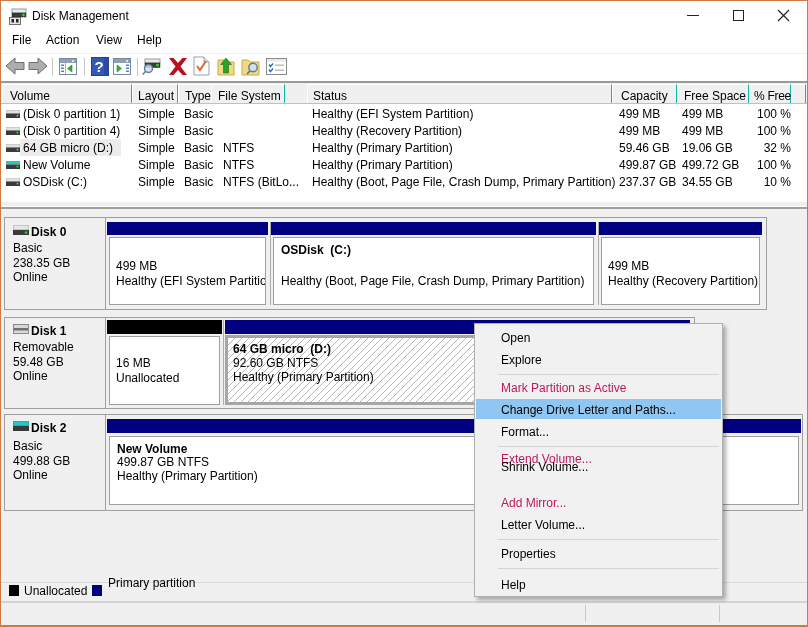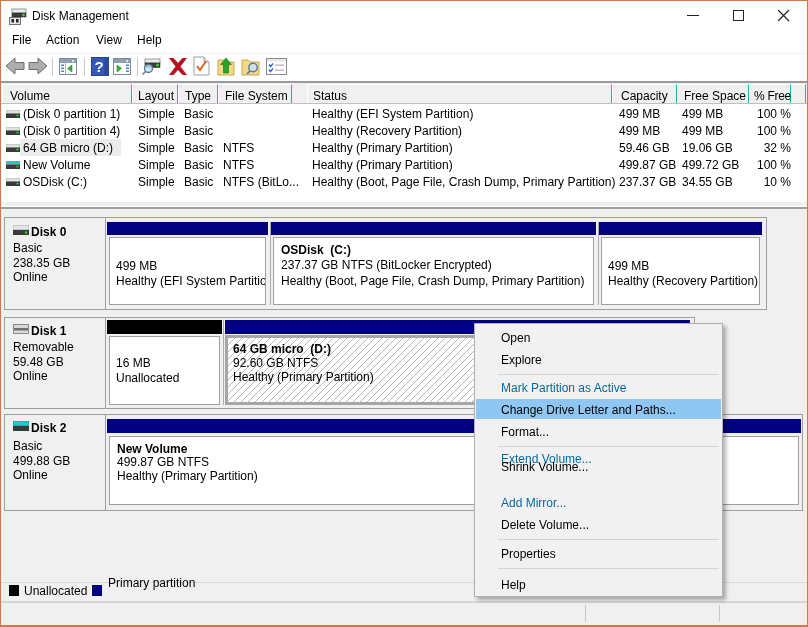--- a/index.html
+++ b/index.html
@@ -1,21 +1,21 @@
 <!DOCTYPE html>
 <html><head>
 <meta charset="utf-8">
 <style>
 *{margin:0;padding:0;box-sizing:border-box}
 html,body{width:808px;height:627px;overflow:hidden}
 body{font-family:"Liberation Sans",sans-serif;font-size:12px;color:#000;position:relative;background:#fff}
 .ab{position:absolute}
 .t{position:absolute;font-size:12px;line-height:13px;white-space:pre}
 .b{font-weight:bold}
-.gray{color:#0369a1}
+.gray{color:#be185d}
 #frame{position:absolute;left:0;top:0;width:808px;height:627px;border:1.5px solid #cf7a45;border-bottom-width:2px;z-index:50;pointer-events:none}
 
 .hc{position:absolute;top:84px;height:19px;background:#f0f0f0;border-right:1px solid #14b8a6;border-left:1px solid #fff;border-top:1px solid #fff}
 .hc span{position:absolute;top:4px;font-size:12px;white-space:nowrap}
 
 .blk{position:absolute;left:4px;background:#f0f0f0;border:1px solid #9f9f9f}
 .panel{position:absolute;left:0;top:0;width:101px;height:100%;border-right:1px solid #9f9f9f;background:#f0f0f0}
 .strip{position:absolute;background:#010080}
 .pbody{position:absolute;background:#fff;border:1px solid #9f9f9f}
 .menuitem{position:absolute;left:501px;font-size:12px;white-space:pre}
@@ -131,21 +131,21 @@
 <div class="ab" style="left:0;top:83px;width:808px;height:21px;background:#f0f0f0"></div>
 <div class="hc" style="left:2px;width:130px">
     <span style="left:7px">Volume</span>
   </div>
 <div class="hc" style="left:132px;width:46px">
     <span style="left:5px">Layout</span>
   </div>
 <div class="hc" style="left:178px;width:40px">
     <span style="left:6px">Type</span>
   </div>
-<div class="hc" style="left:218px;width:74px">
+<div class="hc" style="left:211px;width:74px">
     <span style="left:6px">File System</span>
   </div>
 <div class="hc" style="left:307px;width:305px">
     <span style="left:5px">Status</span>
   </div>
 <div class="hc" style="left:612px;width:65px">
     <span style="left:8px">Capacity</span>
   </div>
 <div class="hc" style="left:677px;width:72px">
     <span style="left:6px">Free Space</span>
@@ -246,21 +246,20 @@
 
 <div class="strip" style="left:107px;top:222px;width:161px;height:13px"></div>
 <div class="pbody" style="left:109px;top:237px;width:157px;height:68px;overflow:hidden">
   <div class="t" style="left:6px;top:22px">499 MB</div>
   <div class="t" style="left:6px;top:36.5px">Healthy (EFI System Partition)</div>
 </div>
 
 <div class="strip" style="left:271px;top:222px;width:325px;height:13px"></div>
 <div class="pbody" style="left:273px;top:237px;width:321px;height:68px">
   <div class="t b" style="left:7px;top:6px">OSDisk  (C:)</div>
-  <div class="t" style="left:7px;top:21px">237.37 GB NTFS (BitLocker Encrypted)</div>
   <div class="t" style="left:7px;top:36.5px">Healthy (Boot, Page File, Crash Dump, Primary Partition)</div>
 </div>
 
 <div class="strip" style="left:599px;top:222px;width:163px;height:13px"></div>
 <div class="pbody" style="left:601px;top:237px;width:159px;height:68px">
   <div class="t" style="left:6px;top:22px">499 MB</div>
   <div class="t" style="left:6px;top:36.5px">Healthy (Recovery Partition)</div>
 </div>
 
 <div class="ab" style="left:269.5px;top:222px;width:1px;height:83px;background:#ababab"></div>
@@ -337,20 +336,20 @@
   <div class="menuitem" style="top:331px">Open</div>
   <div class="menuitem" style="top:353px">Explore</div>
   <div class="msep" style="top:374px"></div>
   <div class="menuitem gray" style="top:381px">Mark Partition as Active</div>
   <div class="menuitem" style="top:403px">Change Drive Letter and Paths...</div>
   <div class="menuitem" style="top:425px">Format...</div>
   <div class="msep" style="top:446px"></div>
   <div class="menuitem gray" style="top:452px">Extend Volume...</div>
   <div class="menuitem" style="top:460px">Shrink Volume...</div>
   <div class="menuitem gray" style="top:496px">Add Mirror...</div>
-  <div class="menuitem" style="top:518px">Delete Volume...</div>
+  <div class="menuitem" style="top:518px">Letter Volume...</div>
   <div class="msep" style="top:539px"></div>
   <div class="menuitem" style="top:547px">Properties</div>
   <div class="msep" style="top:568px"></div>
   <div class="menuitem" style="top:578px">Help</div>
 </div>
 
 <div id="frame"></div>
 
 </body></html>

